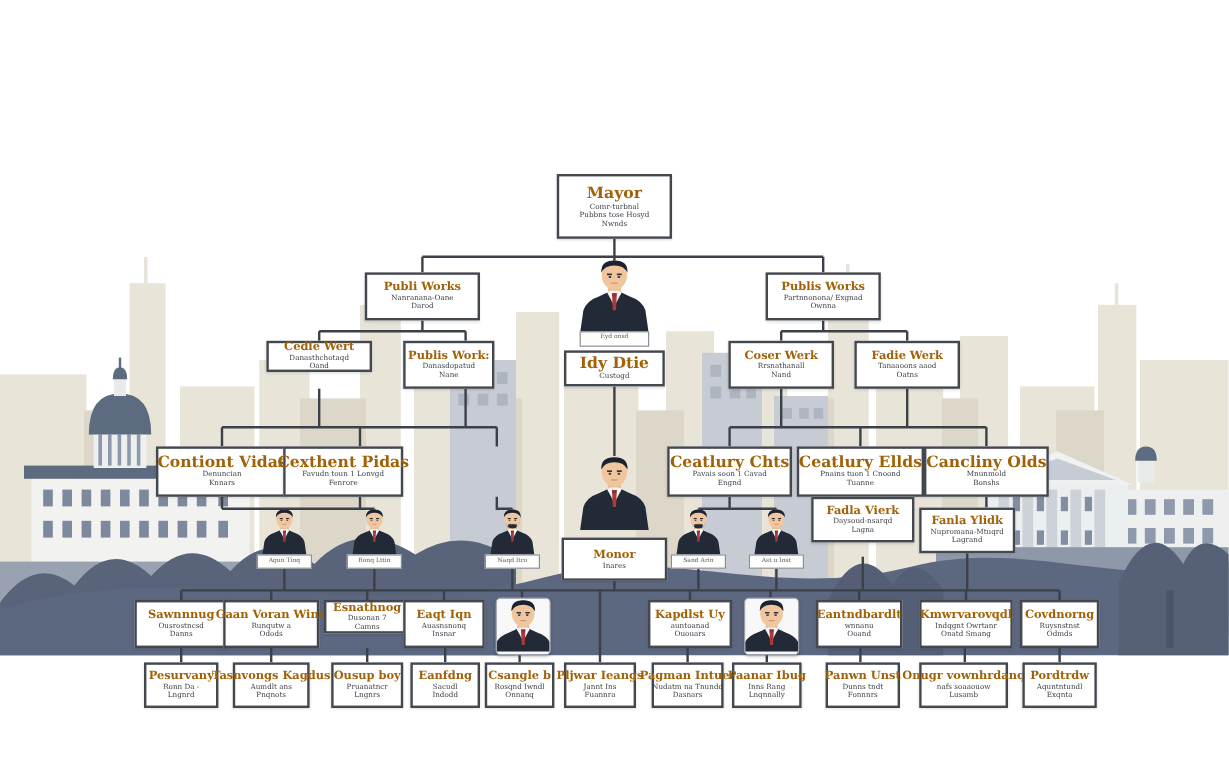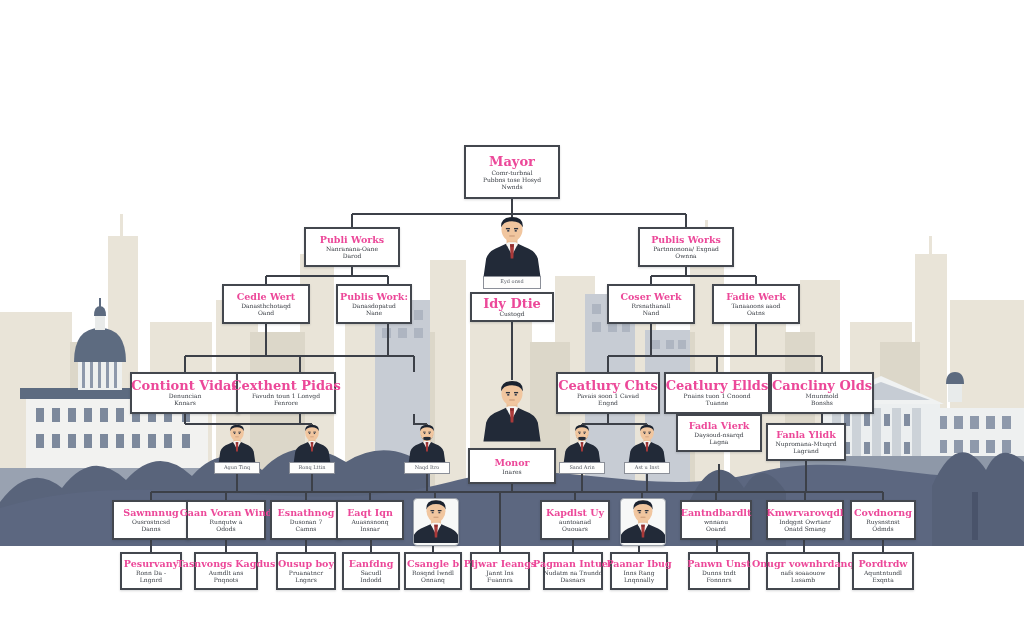--- a/index.html
+++ b/index.html
@@ -4,21 +4,21 @@
 <style>
   html,body{margin:0;padding:0;}
   #canvas{position:relative;width:1024px;height:640px;background:#ffffff;overflow:hidden;
           font-family:"DejaVu Serif","Liberation Serif",serif;}
   svg.layer{position:absolute;left:0;top:0;width:1024px;height:640px;}
   .scene{z-index:0;}
   .wires{z-index:2;}
   .box{position:absolute;z-index:3;background:#ffffff;border:2px solid #43474e;
        display:flex;flex-direction:column;align-items:center;justify-content:center;
        box-shadow:0 1px 2px rgba(40,44,52,.18);box-sizing:border-box;padding:1px 2px;}
-  .bt{font-weight:bold;color:#ec4899;font-size:9.5px;line-height:10px;text-align:right;white-space:nowrap;}
+  .bt{font-weight:bold;color:#a16207;font-size:9.5px;line-height:10px;text-align:right;white-space:nowrap;}
   .bt.big{font-size:13px;line-height:14px;}
   .bt.med{font-size:13px;line-height:12px;}
   .bs{color:#3c4047;font-size:6px;line-height:7px;text-align:center;white-space:nowrap;}
   .portrait{position:absolute;z-index:3;}
   .portrait svg{display:block;}
   .plate{position:absolute;left:50%;transform:translateX(-50%);background:#fdfdfc;
          border:1px solid #8b8f98;color:#555a63;font-size:5px;line-height:8px;
          text-align:center;white-space:nowrap;overflow:hidden;z-index:4;}
   .pframe{position:absolute;z-index:3;background:#f7f8f7;border:1px solid #9aa0a9;
           border-radius:4px;overflow:hidden;box-shadow:0 1px 2px rgba(40,44,52,.25);}
@@ -239,21 +239,21 @@
     <div class="bt">Publi Works</div>
     <div class="bs">Nanranana-Oane</div>
     <div class="bs">Darod</div>
   </div>
   <div class="box" style="left:638px;top:227px;width:96px;height:40px">
     <div class="bt">Publis Works</div>
     <div class="bs">Partnnonona/ Exgnad</div>
     <div class="bs">Ownna</div>
   </div>
 
-  <div class="box" style="left:222px;top:284px;width:88px;height:40px">
+  <div class="box" style="left:222px;top:284px;width:88px;height:26px">
     <div class="bt">Cedle Wert</div>
     <div class="bs">Danasthchotaqd</div>
     <div class="bs">Oand</div>
   </div>
   <div class="box" style="left:336px;top:284px;width:76px;height:40px">
     <div class="bt">Publis Work:</div>
     <div class="bs">Danasdopatud</div>
     <div class="bs">Nane</div>
   </div>
   <div class="box" style="left:607px;top:284px;width:88px;height:40px">
@@ -348,21 +348,21 @@
   <div class="box" style="left:112px;top:500px;width:78px;height:40px">
     <div class="bt">Sawnnnug</div>
     <div class="bs">Ousrostncsd</div>
     <div class="bs">Danns</div>
   </div>
   <div class="box" style="left:186px;top:500px;width:80px;height:40px">
     <div class="bt">Gaan Voran Wind</div>
     <div class="bs">Runqutw a</div>
     <div class="bs">Odods</div>
   </div>
-  <div class="box" style="left:270px;top:500px;width:72px;height:40px">
+  <div class="box" style="left:270px;top:500px;width:72px;height:28px">
     <div class="bt">Esnathnog</div>
     <div class="bs">Dusonan 7</div>
     <div class="bs">Camns</div>
   </div>
   <div class="box" style="left:336px;top:500px;width:68px;height:40px">
     <div class="bt">Eaqt Iqn</div>
     <div class="bs">Auasnsnonq</div>
     <div class="bs">Insnar</div>
   </div>
   <div class="pframe" style="left:413px;top:498px;width:44px;height:46px">

